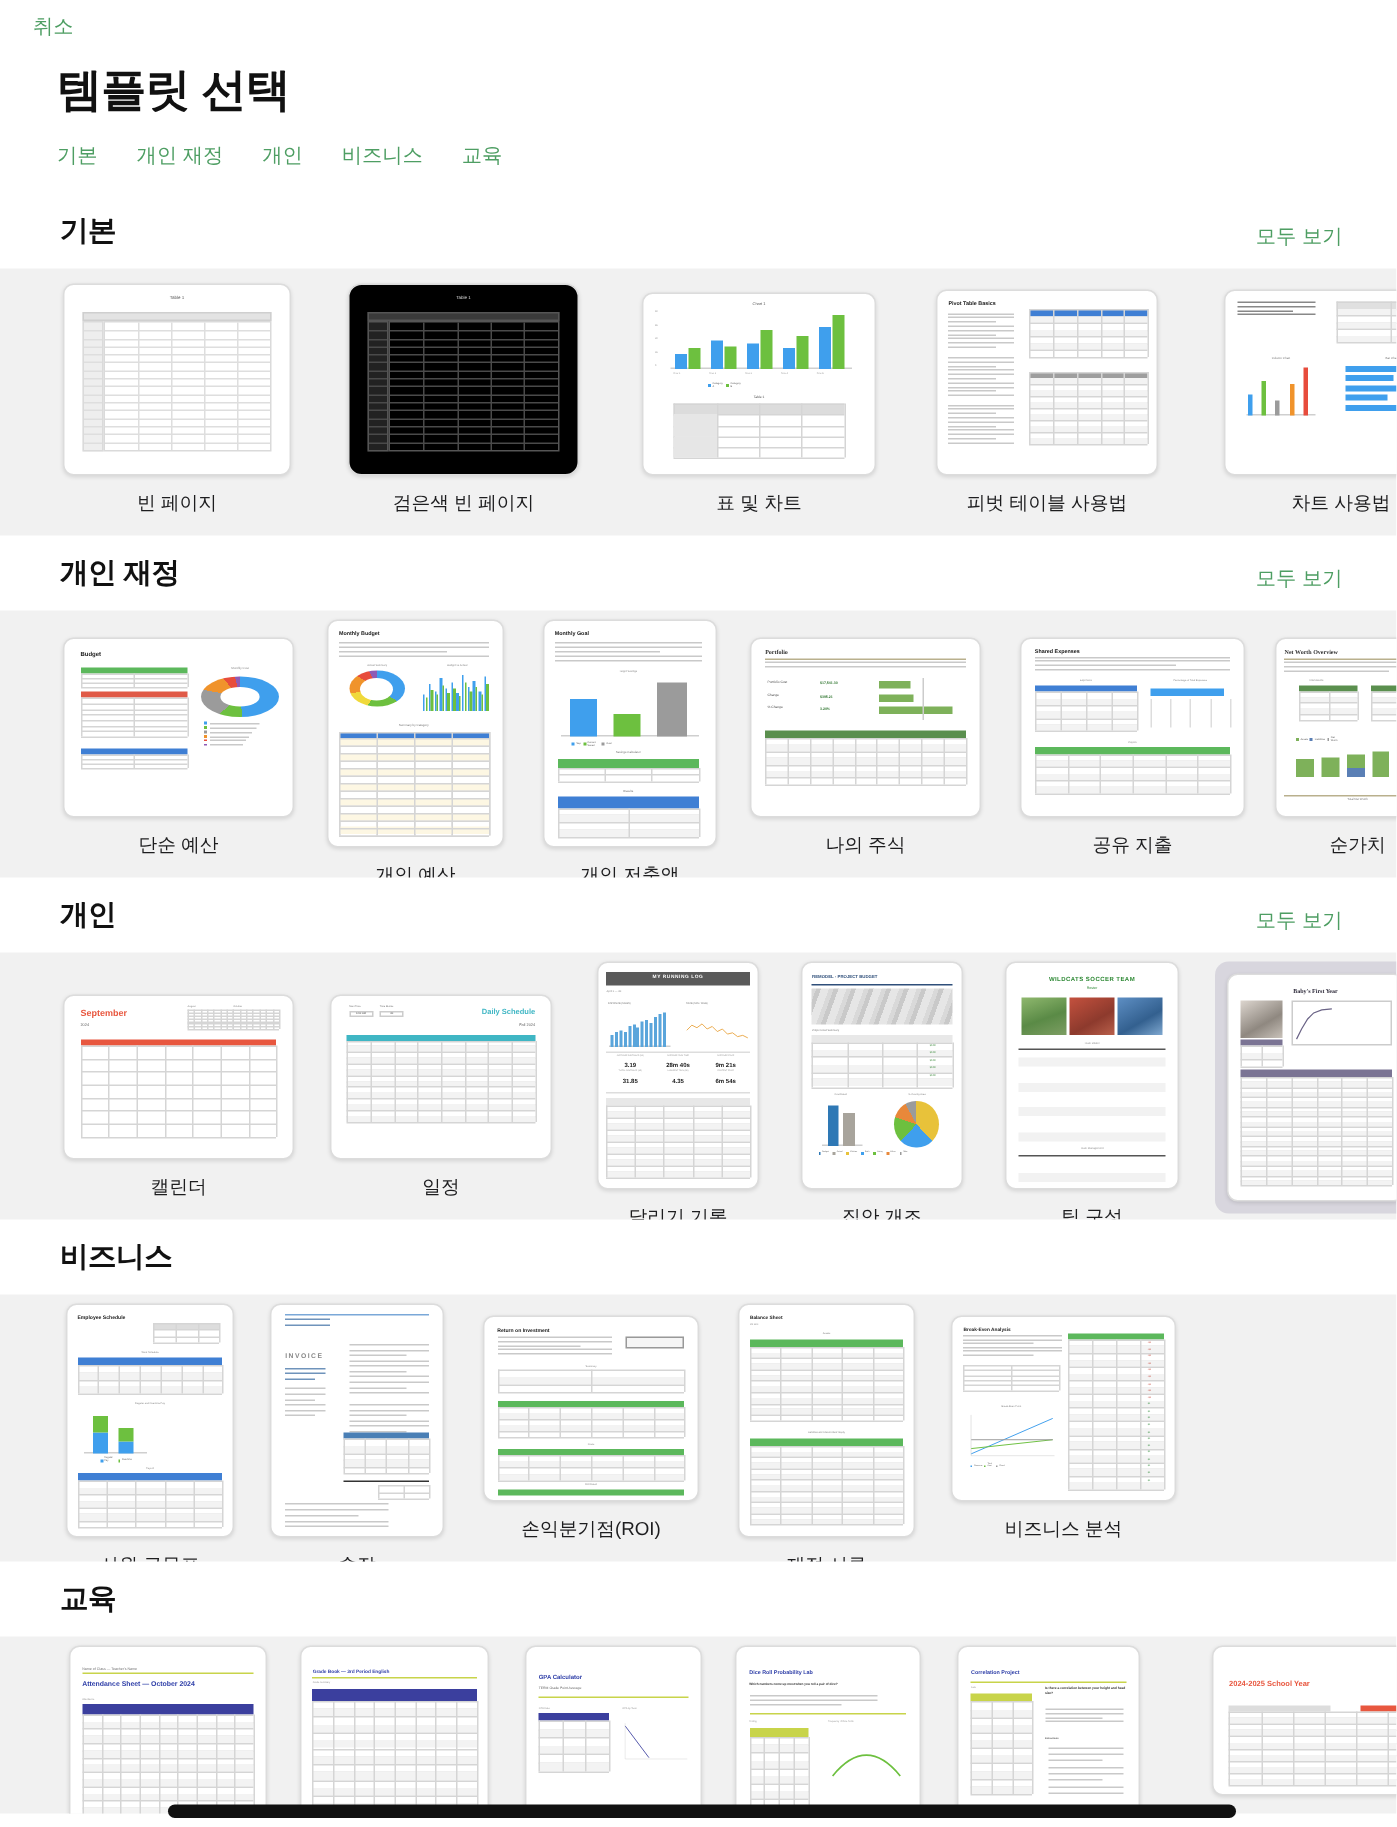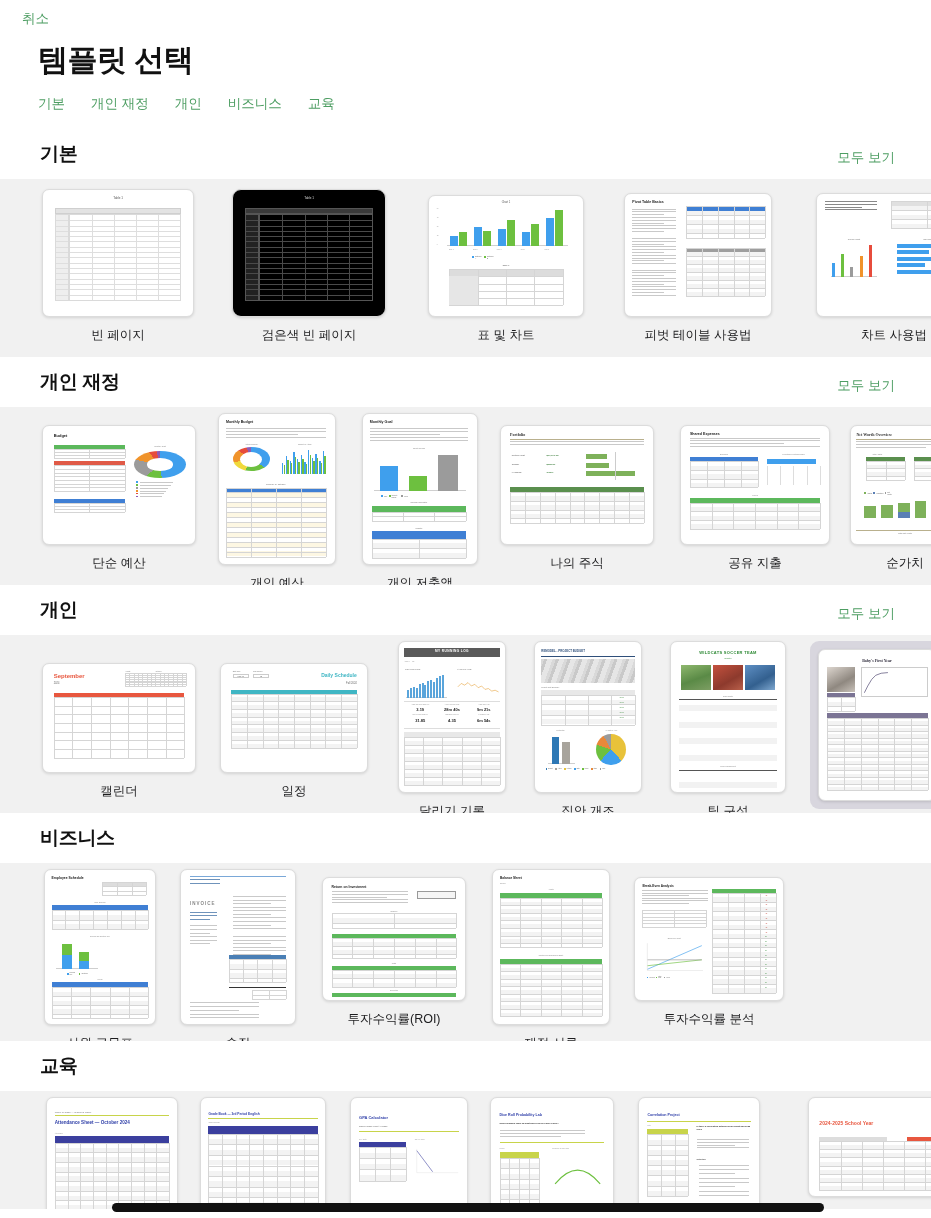--- a/index.html
+++ b/index.html
@@ -1387,21 +1387,21 @@
                     <div style="position:absolute;top:0;left:66.67%;height:100%;width:0;border-left:0.4px solid #d5d5d5"></div>
                     <div style="position:absolute;top:0;left:83.33%;height:100%;width:0;border-left:0.4px solid #d5d5d5"></div>
                     <div style="position:absolute;top:0;left:100.00%;height:100%;width:0;border-left:0.4px solid #d5d5d5"></div>
                     <div style="position:absolute;left:0;top:100%;width:100%;height:0;border-top:0.4px solid #d5d5d5"></div>
                   </div>
                   <div style="position:absolute;left:0;right:0;top:91%;text-align:center;font-size:1.7px;color:#888">ROI Detail</div>
                   <div style="position:absolute;left:6%;top:94%;width:88%;height:3.2%;background:#5cb85c"></div>
                 </div>
               </div>
             </div>
-            <div class="cap">투자수익률(ROI)</div>
+            <div class="cap">손익분기점(ROI)</div>
           </div>
           <div class="cell" style="position:absolute;left:492px;top:0;width:118px;height:178px;justify-content:flex-start">
             <div style="margin-top:6px">
               <div class="thumb" style="width:118px;height:156px;">
                 <div class="mini">
                   <div style="position:absolute;left:6%;top:4%;font-size:3.2px;font-weight:bold;color:#222">Balance Sheet</div>
                   <div style="position:absolute;left:6%;top:8%;font-size:1.8px;color:#888">31 Dec</div>
                   <div style="position:absolute;left:0;right:0;top:12%;text-align:center;font-size:1.7px;color:#888">Assets</div>
                   <div style="position:absolute;left:6%;top:15%;width:88%;height:3%;background:#5cb85c"></div>
                   <div style="position:absolute;left:6%;top:18%;width:88%;height:32%;">
@@ -1571,21 +1571,21 @@
                       <span>Total Cost</span>
                     </span>
                     <span style="display:inline-flex;align-items:center;gap:1px">
                       <span style="width:1.6px;height:1.6px;background:#9b9b9b;display:inline-block"></span>
                       <span>Fixed</span>
                     </span>
                   </div>
                 </div>
               </div>
             </div>
-            <div class="cap">투자수익률 분석</div>
+            <div class="cap">비즈니스 분석</div>
           </div>
         </div>
       </div>
     </div>
     <div class="section">
       <div class="sec-head">
         <div class="sec-title">교육</div>
         <div class="see-all hidden">모두 보기</div>
       </div>
       <div class="shelf" style="height:118px">

